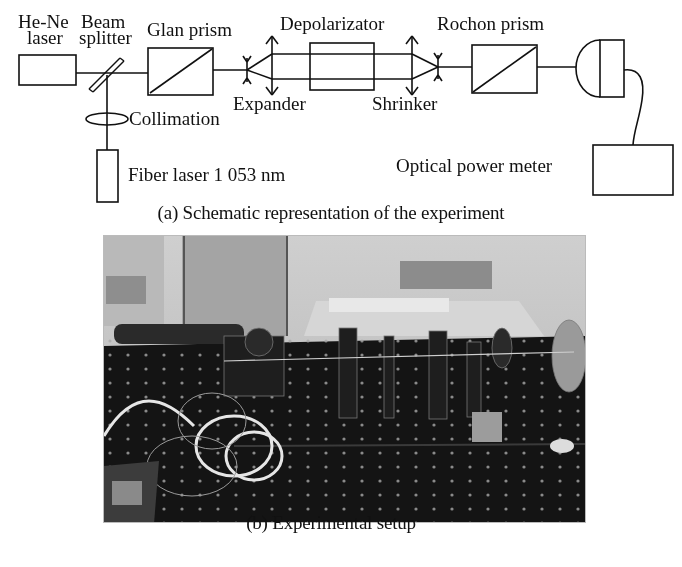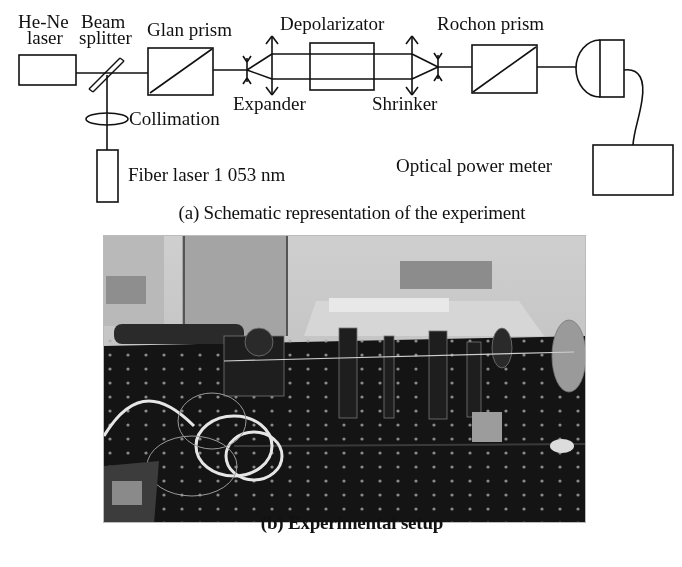--- a/index.html
+++ b/index.html
@@ -1,23 +1,23 @@
 <!DOCTYPE html>
 <html><head>
 <meta charset="utf-8">
 <style>
   html, body { margin: 0; padding: 0; background: #ffffff; }
   body { width: 682px; height: 567px; position: relative; overflow: hidden;
          font-family: "Liberation Serif", "DejaVu Serif", serif; color: #111; }
   #schematic { position: absolute; left: 0; top: 0; }
   #schematic text { font-family: "Liberation Serif", "DejaVu Serif", serif; fill: #111; }
   .caption { position: absolute; left: 0; width: 662px; text-align: center;
-             font-size: 19px; letter-spacing: -0.2px; padding-left: 21px; }
+             font-size: 19px; letter-spacing: -0.2px; }
   #caption-a { top: 202px; }
-  #caption-b { top: 512px; font-weight: bold; }
+  #caption-b { top: 512px; }
   #photo { position: absolute; left: 103px; top: 235px; width: 483px; height: 288px;
            overflow: hidden; background: #9a9a9a; border: 1px solid #bbb; box-sizing: border-box; }
   #photo svg { display: block; }
 </style>
 </head>
 <body>
 
 <svg id="schematic" width="682" height="205" viewBox="0 0 682 205">
   <g stroke="#111" stroke-width="1.6" fill="none">
 

